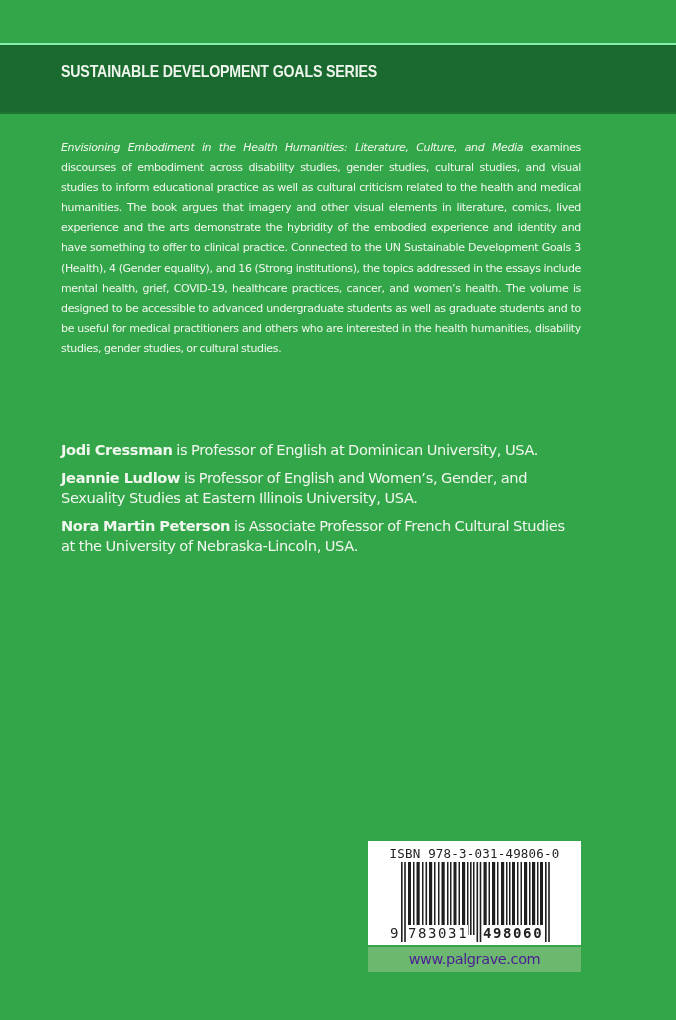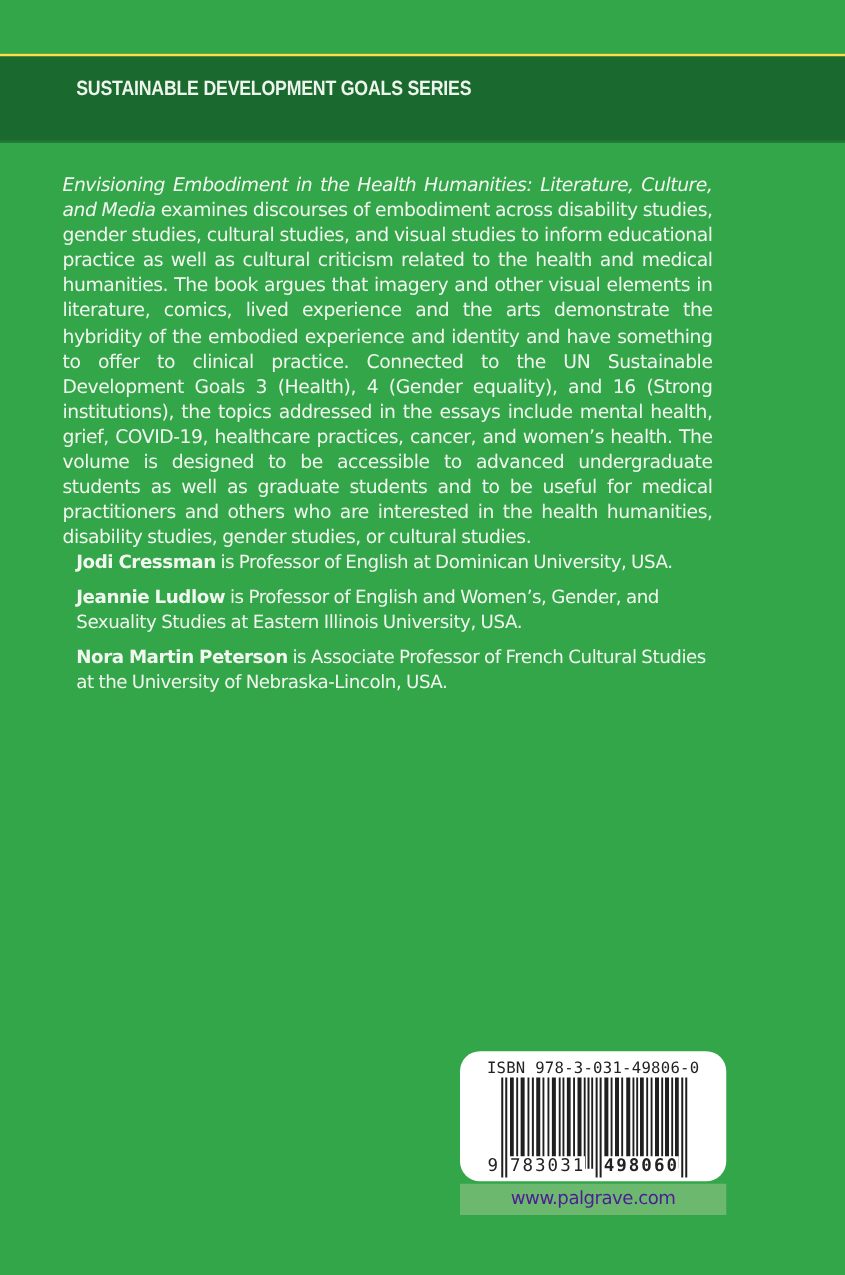--- a/index.html
+++ b/index.html
@@ -7,35 +7,35 @@
     width: 676px; height: 1020px; overflow: hidden;
     background: #34a64a;
     position: relative;
     font-family: "DejaVu Sans", sans-serif;
     color: #f2f7f0;
   }
   .cover { position: absolute; inset: 0; background: #34a64a; }
   .series-band {
     position: absolute; left: 0; top: 43px; width: 676px; height: 71px;
     background: #1a6a2f;
-    border-top: 2px solid #fde047;
+    border-top: 2px solid #86efac;
     border-bottom: 2px solid #1e7535;
     box-sizing: border-box;
   }
   .series-title {
     position: absolute; left: 61px; top: 17px;
     font-family: "Liberation Sans", sans-serif;
     font-weight: bold; font-size: 16.5px; letter-spacing: -0.2px;
     color: #eef5ec; transform: scaleX(0.86); transform-origin: left center;
     white-space: nowrap;
   }
   .blurb {
-    position: absolute; left: 50px; top: 138px; width: 520px;
+    position: absolute; left: 61px; top: 138px; width: 520px;
     font-family: "DejaVu Sans", sans-serif;
-    font-size: 15px; line-height: 20.1px;
+    font-size: 11px; line-height: 20.1px;
     text-align: justify; letter-spacing: -0.35px; word-spacing: -0.5px;
     color: #f1f7ef;
     margin: 0;
   }
   .blurb em { font-style: italic; }
   .authors {
     position: absolute; left: 61px; top: 440px; width: 520px;
     font-size: 14.6px; line-height: 20.1px; letter-spacing: -0.35px; word-spacing: -0.5px;
     color: #f1f7ef;
   }
@@ -44,21 +44,20 @@
   .logo {
     position: absolute; left: 61px; top: 918px;
     color: #eef5ec; line-height: 1;
     font-family: "DejaVu Sans", sans-serif;
   }
   .logo .l1 { font-size: 29px; letter-spacing: -1.2px; display: block; transform: scaleX(0.93); transform-origin: left; }
   .logo .l2 { font-size: 21px; letter-spacing: -0.6px; display: block; margin-top: 1px; transform: scaleX(0.95); transform-origin: left; }
   .barcode-box {
     position: absolute; left: 368px; top: 841px; width: 213px; height: 104px;
     background: #ffffff;
-    border-radius: 16px;
   }
   .isbn {
     position: absolute; left: 0; top: 5px; width: 213px; text-align: center;
     font-family: "DejaVu Sans Mono", monospace; font-size: 12.5px; color: #222;
     letter-spacing: 0.2px;
   }
   .bars { position: absolute; left: 0; top: 0; }
   .digits {
     position: absolute; top: 84px; font-family: "DejaVu Sans Mono", monospace;
     font-size: 14px; color: #222; background: #fff; line-height: 16px;

